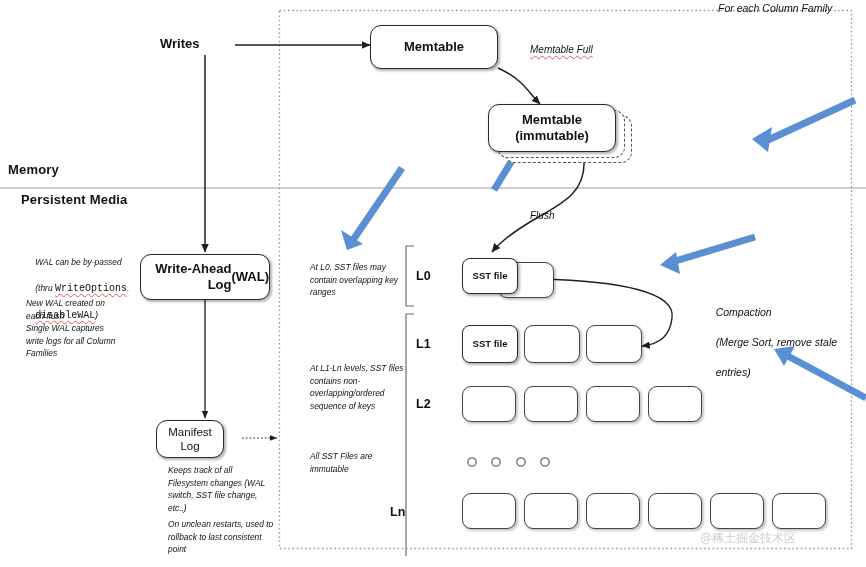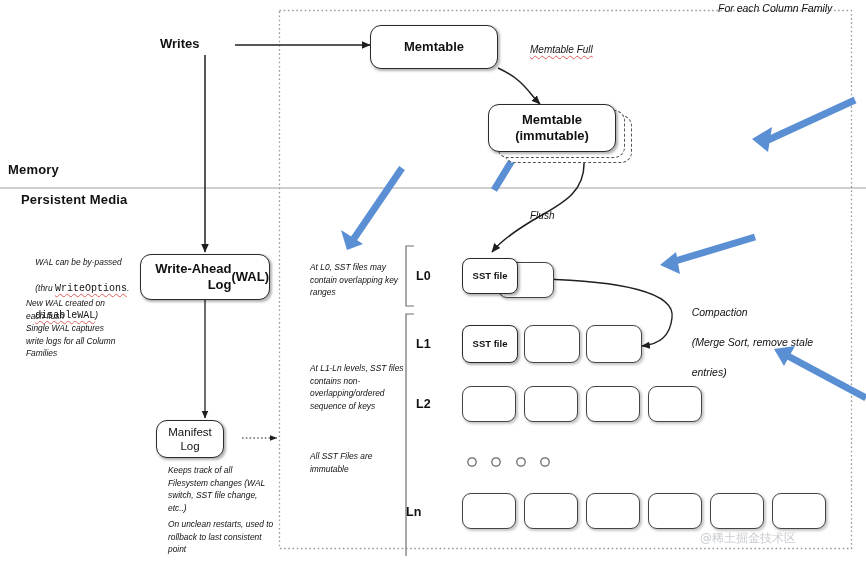--- a/index.html
+++ b/index.html
@@ -175,21 +175,21 @@
   <div class="lbl note" style="left:310px;top:362px;width:98px;white-space:pre-line;">At L1-Ln levels, SST files
 contains non-
 overlapping/ordered
 sequence of keys</div>
   <div class="lbl note" style="left:310px;top:450px;width:96px;white-space:pre-line;">All SST Files are
 immutable</div>
 
   <div class="lbl lvl" style="left:416px;top:269px;">L0</div>
   <div class="lbl lvl" style="left:416px;top:337px;">L1</div>
   <div class="lbl lvl" style="left:416px;top:397px;">L2</div>
-  <div class="lbl lvl" style="left:406px;top:505px;">Ln</div>
+  <div class="lbl lvl" style="left:390px;top:505px;">Ln</div>
 
   <div class="node small empty" style="left:498px;top:262px;width:56px;height:36px;"></div>
   <div class="node small" style="left:462px;top:258px;width:56px;height:36px;">
     <span>SST file</span>
   </div>
 
   <div class="node small" style="left:462px;top:325px;width:56px;height:38px;">
     <span>SST file</span>
   </div>
   <div class="node small empty" style="left:524px;top:325px;width:56px;height:38px;"></div>
@@ -200,21 +200,21 @@
   <div class="node small empty" style="left:586px;top:386px;width:54px;height:36px;"></div>
   <div class="node small empty" style="left:648px;top:386px;width:54px;height:36px;"></div>
 
   <div class="node small empty" style="left:462px;top:493px;width:54px;height:36px;"></div>
   <div class="node small empty" style="left:524px;top:493px;width:54px;height:36px;"></div>
   <div class="node small empty" style="left:586px;top:493px;width:54px;height:36px;"></div>
   <div class="node small empty" style="left:648px;top:493px;width:54px;height:36px;"></div>
   <div class="node small empty" style="left:710px;top:493px;width:54px;height:36px;"></div>
   <div class="node small empty" style="left:772px;top:493px;width:54px;height:36px;"></div>
 
-  <div class="lbl note big" style="left:680px;top:290px;width:160px;">
+  <div class="lbl note big" style="left:704px;top:290px;width:160px;">
     <span>Compaction</span><br>
     <span>(Merge Sort, remove stale</span><br>
     <span>entries)</span>
   </div>
 
   <div class="watermark" style="left:700px;top:530px;">@稀土掘金技术区</div>
 
 </div>
 
 </body></html>

